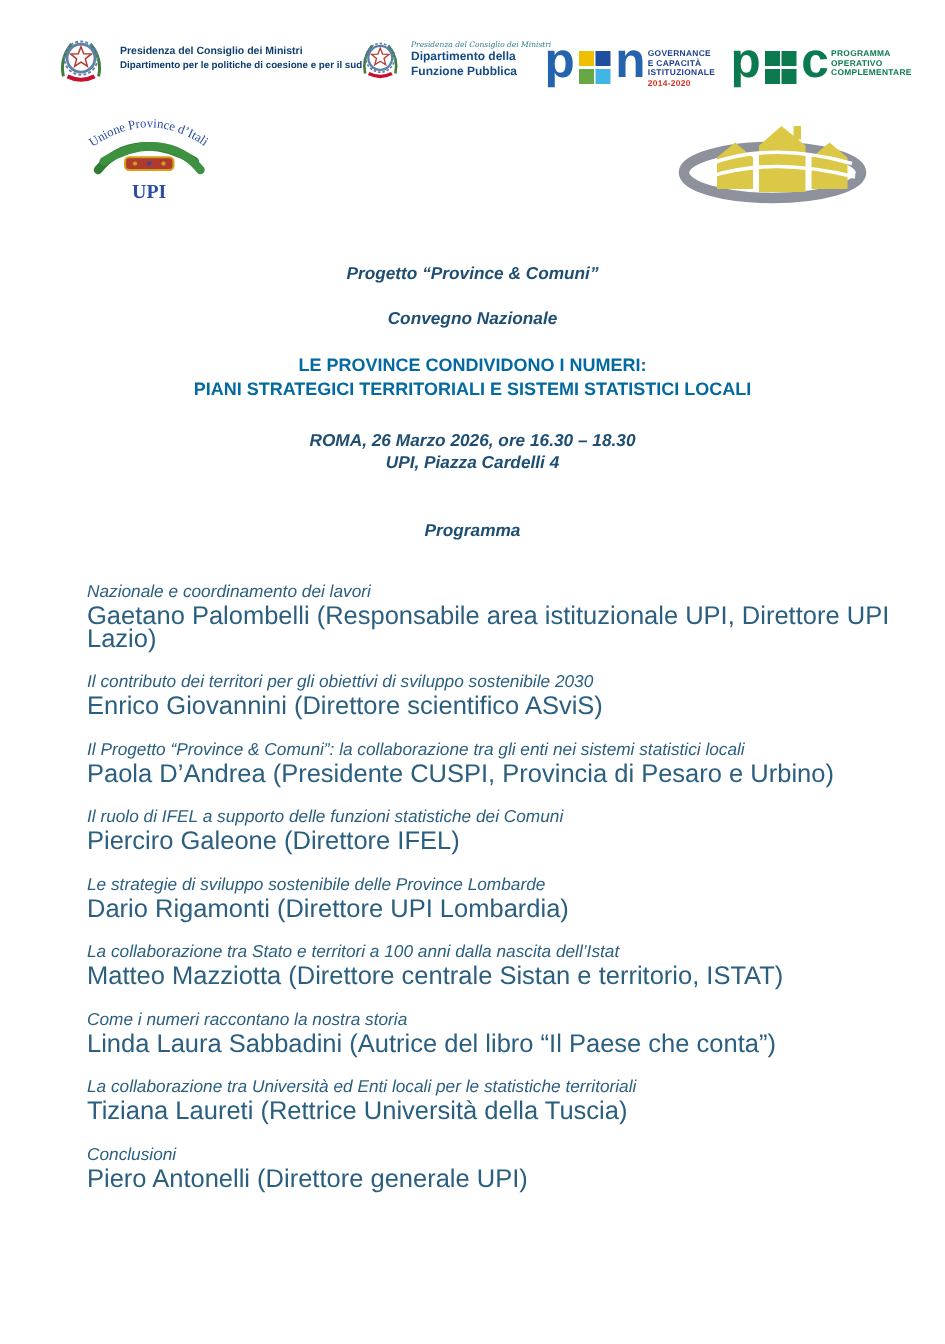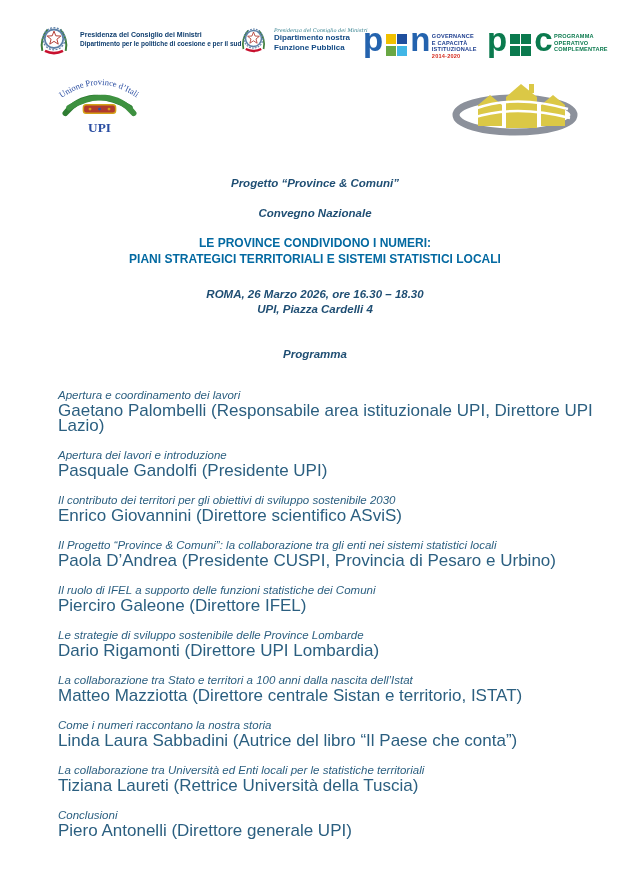--- a/index.html
+++ b/index.html
@@ -89,21 +89,21 @@
         <path d="M7,31 Q4,18 13,7" fill="none" stroke="#3e7d3a" stroke-width="2.2"></path>
         <path d="M33,31 Q36,18 27,7" fill="none" stroke="#3e7d3a" stroke-width="2.2"></path>
         <circle cx="20" cy="17.5" r="12.3" fill="none" stroke="#5e81a8" stroke-width="1.4" stroke-dasharray="2.2 1.6"></circle>
         <circle cx="20" cy="17.5" r="10.3" fill="#ffffff" stroke="#5e81a8" stroke-width="2"></circle>
         <path d="M20,9 L22,14.25 L27.6,14.5 L23.23,18.05 L24.7,23.5 L20,20.4 L15.3,23.5 L16.77,18.05 L12.4,14.5 L18,14.25 Z" fill="#ffffff" stroke="#b23b34" stroke-width="1.1"></path>
         <path d="M10,31 Q20,36 30,31" fill="none" stroke="#c8102e" stroke-width="3"></path>
       </svg>
     </span>
     <span class="txt">
       <span class="script" style="display:block">Presidenza del Consiglio dei Ministri</span>
-      <span class="l1" style="display:block">Dipartimento nostra</span>
+      <span class="l1" style="display:block">Dipartimento della</span>
       <span class="l2" style="display:block">Funzione Pubblica</span>
     </span>
   </div>
 
   <div class="logo-row-item logo-pon">
     <span class="word-letters pon-blue">p</span>
     <span class="word-grid">
       <span class="sq-yellow"></span>
         <span class="sq-navy"></span>
         <span class="sq-green"></span>
@@ -169,26 +169,22 @@
   <div class="cline pos-headline">
     <span class="t-caps" style="display:block">LE PROVINCE CONDIVIDONO I NUMERI:</span>
     <span class="t-caps" style="display:block">PIANI STRATEGICI TERRITORIALI E SISTEMI STATISTICI LOCALI</span>
   </div>
   <div class="cline t-bi pos-datetime">ROMA, 26 Marzo 2026, ore 16.30 – 18.30</div>
   <div class="cline t-bi pos-location">UPI, Piazza Cardelli 4</div>
   <div class="cline t-bi pos-program">Programma</div>
 
   <div class="program-list">
     <div class="prog-item">
-      <span class="prog-title" style="display:block">Apertura e coordinamento dei lavori</span>
+      <span class="prog-title" style="display:block">Nazionale e coordinamento dei lavori</span>
       <span class="prog-speaker" style="display:block">Gaetano Palombelli (Responsabile area istituzionale UPI, Direttore UPI Lazio)</span>
-    </div>
-    <div class="prog-item">
-      <span class="prog-title" style="display:block">Apertura dei lavori e introduzione</span>
-      <span class="prog-speaker" style="display:block">Pasquale Gandolfi (Presidente UPI)</span>
     </div>
     <div class="prog-item">
       <span class="prog-title" style="display:block">Il contributo dei territori per gli obiettivi di sviluppo sostenibile 2030</span>
       <span class="prog-speaker" style="display:block">Enrico Giovannini (Direttore scientifico ASviS)</span>
     </div>
     <div class="prog-item">
       <span class="prog-title" style="display:block">Il Progetto “Province &amp; Comuni”: la collaborazione tra gli enti nei sistemi statistici locali</span>
       <span class="prog-speaker" style="display:block">Paola D’Andrea (Presidente CUSPI, Provincia di Pesaro e Urbino)</span>
     </div>
     <div class="prog-item">

